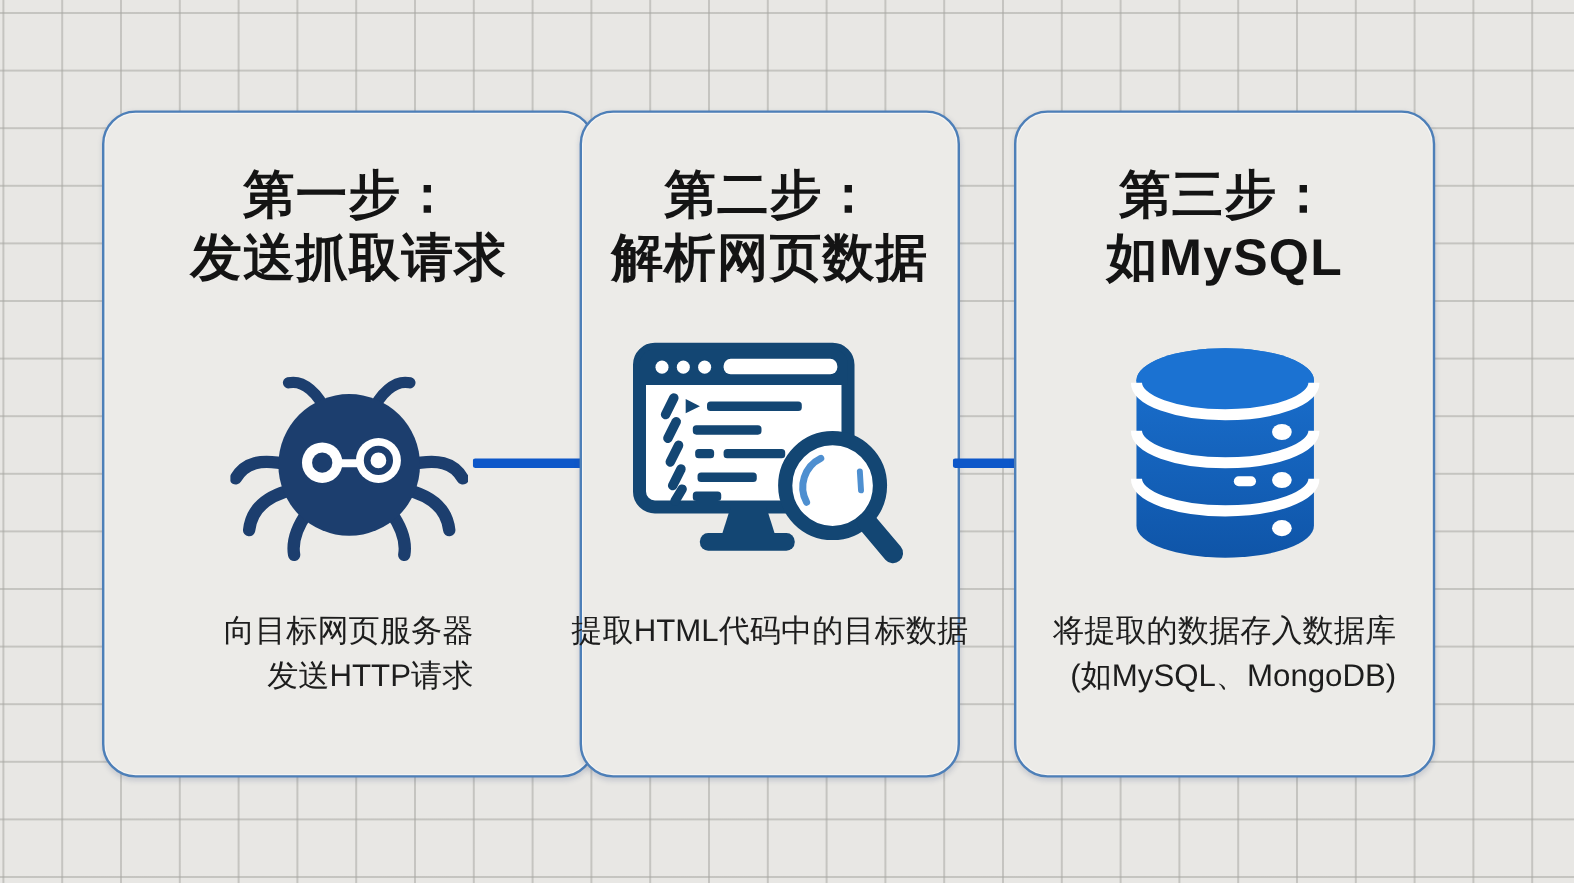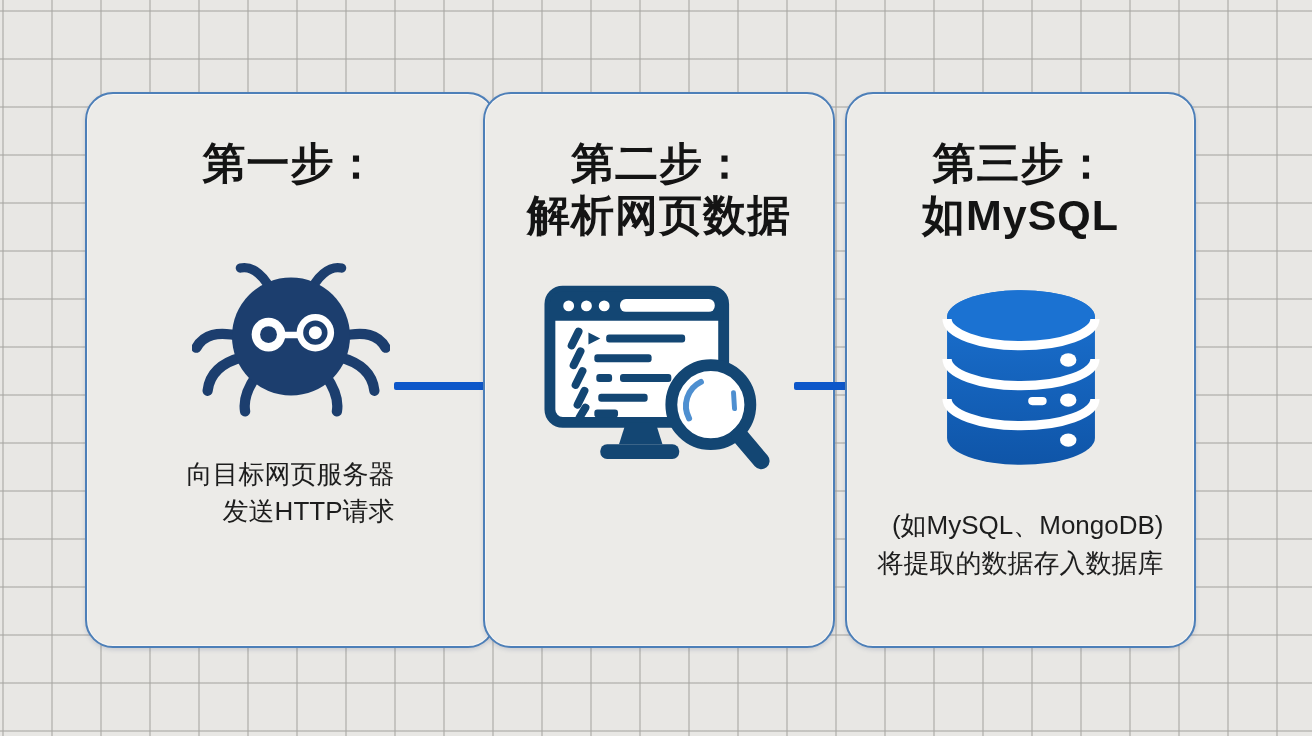--- a/index.html
+++ b/index.html
@@ -28,21 +28,21 @@
   }
   .card{
     position:absolute;top:92px;height:556px;
     background:var(--card-background);
     border:2.5px solid var(--card-border);
     border-radius:28px;
     box-shadow:0 2px 4px rgba(60,80,120,.18), inset 0 0 0 1px rgba(255,255,255,.5);
     display:flex;flex-direction:column;align-items:center;
   }
   #card1{left:85px;width:411px;}
-  #card2{left:483px;width:352px;}
+  #card2{left:483px;width:317px;}
   #card3{left:845px;width:351px;}
   .card-title{
     margin-top:44px;text-align:center;
     font-size:43px;line-height:1.2;font-weight:900;
     color:var(--title-text);letter-spacing:1px;
   }
   .card-title span{display:block;white-space:nowrap;}
   .icon-wrap{
     height:204px;margin-top:36px;
     display:flex;align-items:center;justify-content:center;
@@ -58,20 +58,21 @@
   #arrow2{left:794px;}
 </style>
 </head>
 <body>
 
 <div class="canvas">
 
   <section class="card" id="card1">
     <h2 class="card-title">
       <span>第一步：</span>
+      <span>发送抓取请求</span>
     </h2>
     <div class="icon-wrap">
       <svg width="198" height="178" viewBox="0 0 210 190">
         <g fill="none" stroke="var(--crawler-navy)" stroke-width="10" stroke-linecap="round">
           <path d="M86,60 C78,40 64,28 51,31"></path>
           <path d="M124,60 C132,40 146,28 159,31"></path>
         </g>
         <g fill="none" stroke="var(--crawler-navy)" stroke-width="11" stroke-linecap="round">
           <path d="M52,104 C26,98 12,102 4,116"></path>
           <path d="M54,126 C30,132 18,144 16,162"></path>
@@ -132,20 +133,21 @@
         </g>
         <path d="M84,140 h30 l7,22 h-44 Z" fill="var(--browser-navy)"></path>
         <rect x="58" y="162" width="80" height="15" rx="7" fill="var(--browser-navy)"></rect>
         <circle cx="170" cy="122" r="40" fill="#ffffff" stroke="var(--browser-navy)" stroke-width="12"></circle>
         <path d="M148,136 A27,27 0 0 1 160,99" stroke="#4e8fd0" stroke-width="6" fill="none" stroke-linecap="round"></path>
         <path d="M193,110 l1,16" stroke="#4e8fd0" stroke-width="5" fill="none" stroke-linecap="round"></path>
         <line x1="199" y1="153" x2="221" y2="179" stroke="var(--browser-navy)" stroke-width="17" stroke-linecap="round"></line>
       </svg>
     </div>
     <p class="card-desc">
+      <span>提取HTML代码中的目标数据</span>
     </p>
   </section>
 
   <div class="arrow" id="arrow2">
     <svg width="132" height="44" viewBox="0 0 132 44">
       <rect x="0" y="18" width="100" height="8" rx="2" fill="var(--arrow-blue)"></rect>
       <polygon points="94,2 132,22 94,42" fill="var(--arrow-blue)"></polygon>
     </svg>
   </div>
 
@@ -171,18 +173,18 @@
         </g>
         <g fill="#ffffff">
           <ellipse cx="131" cy="74" rx="8" ry="6.5"></ellipse>
           <rect x="92" y="110" width="18" height="8" rx="4"></rect>
           <ellipse cx="131" cy="113" rx="8" ry="6.5"></ellipse>
           <ellipse cx="131" cy="152" rx="8" ry="6.5"></ellipse>
         </g>
       </svg>
     </div>
     <p class="card-desc">
+      <span>将提取的数据存入数据库</span>
       <span>(如MySQL、MongoDB)</span>
-      <span>将提取的数据存入数据库</span>
     </p>
   </section>
 
 </div>
 
 </body></html>

